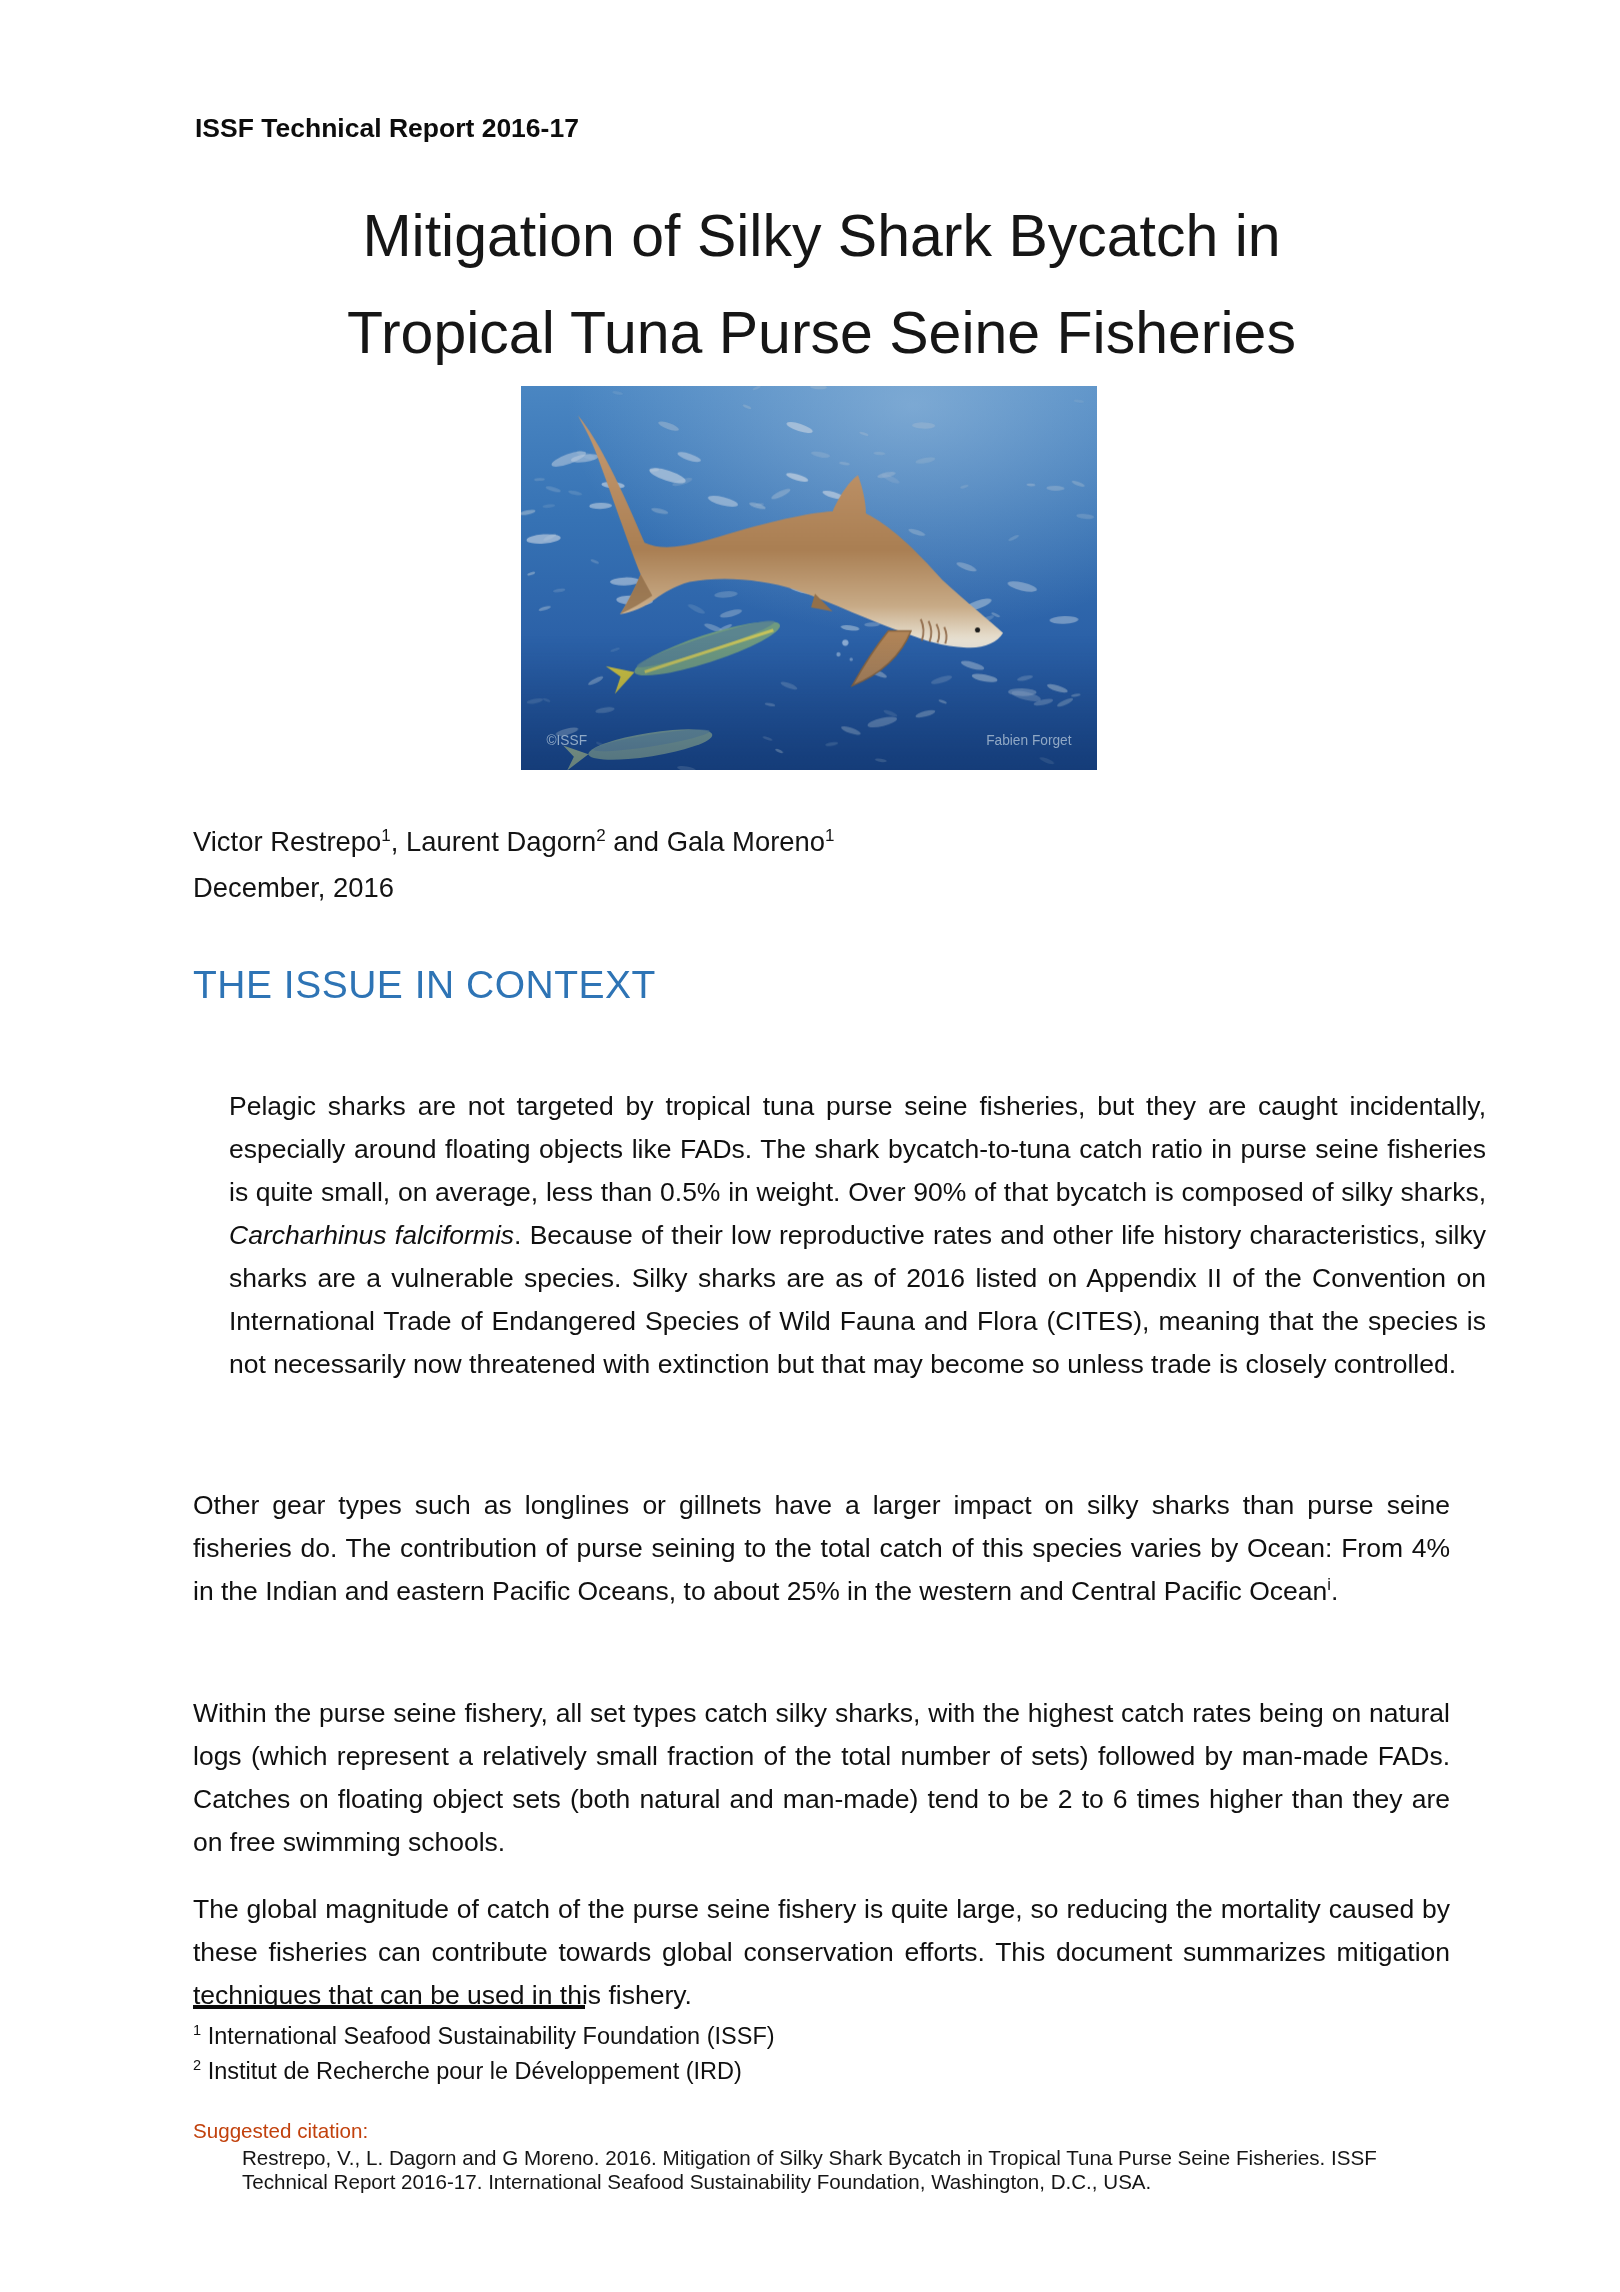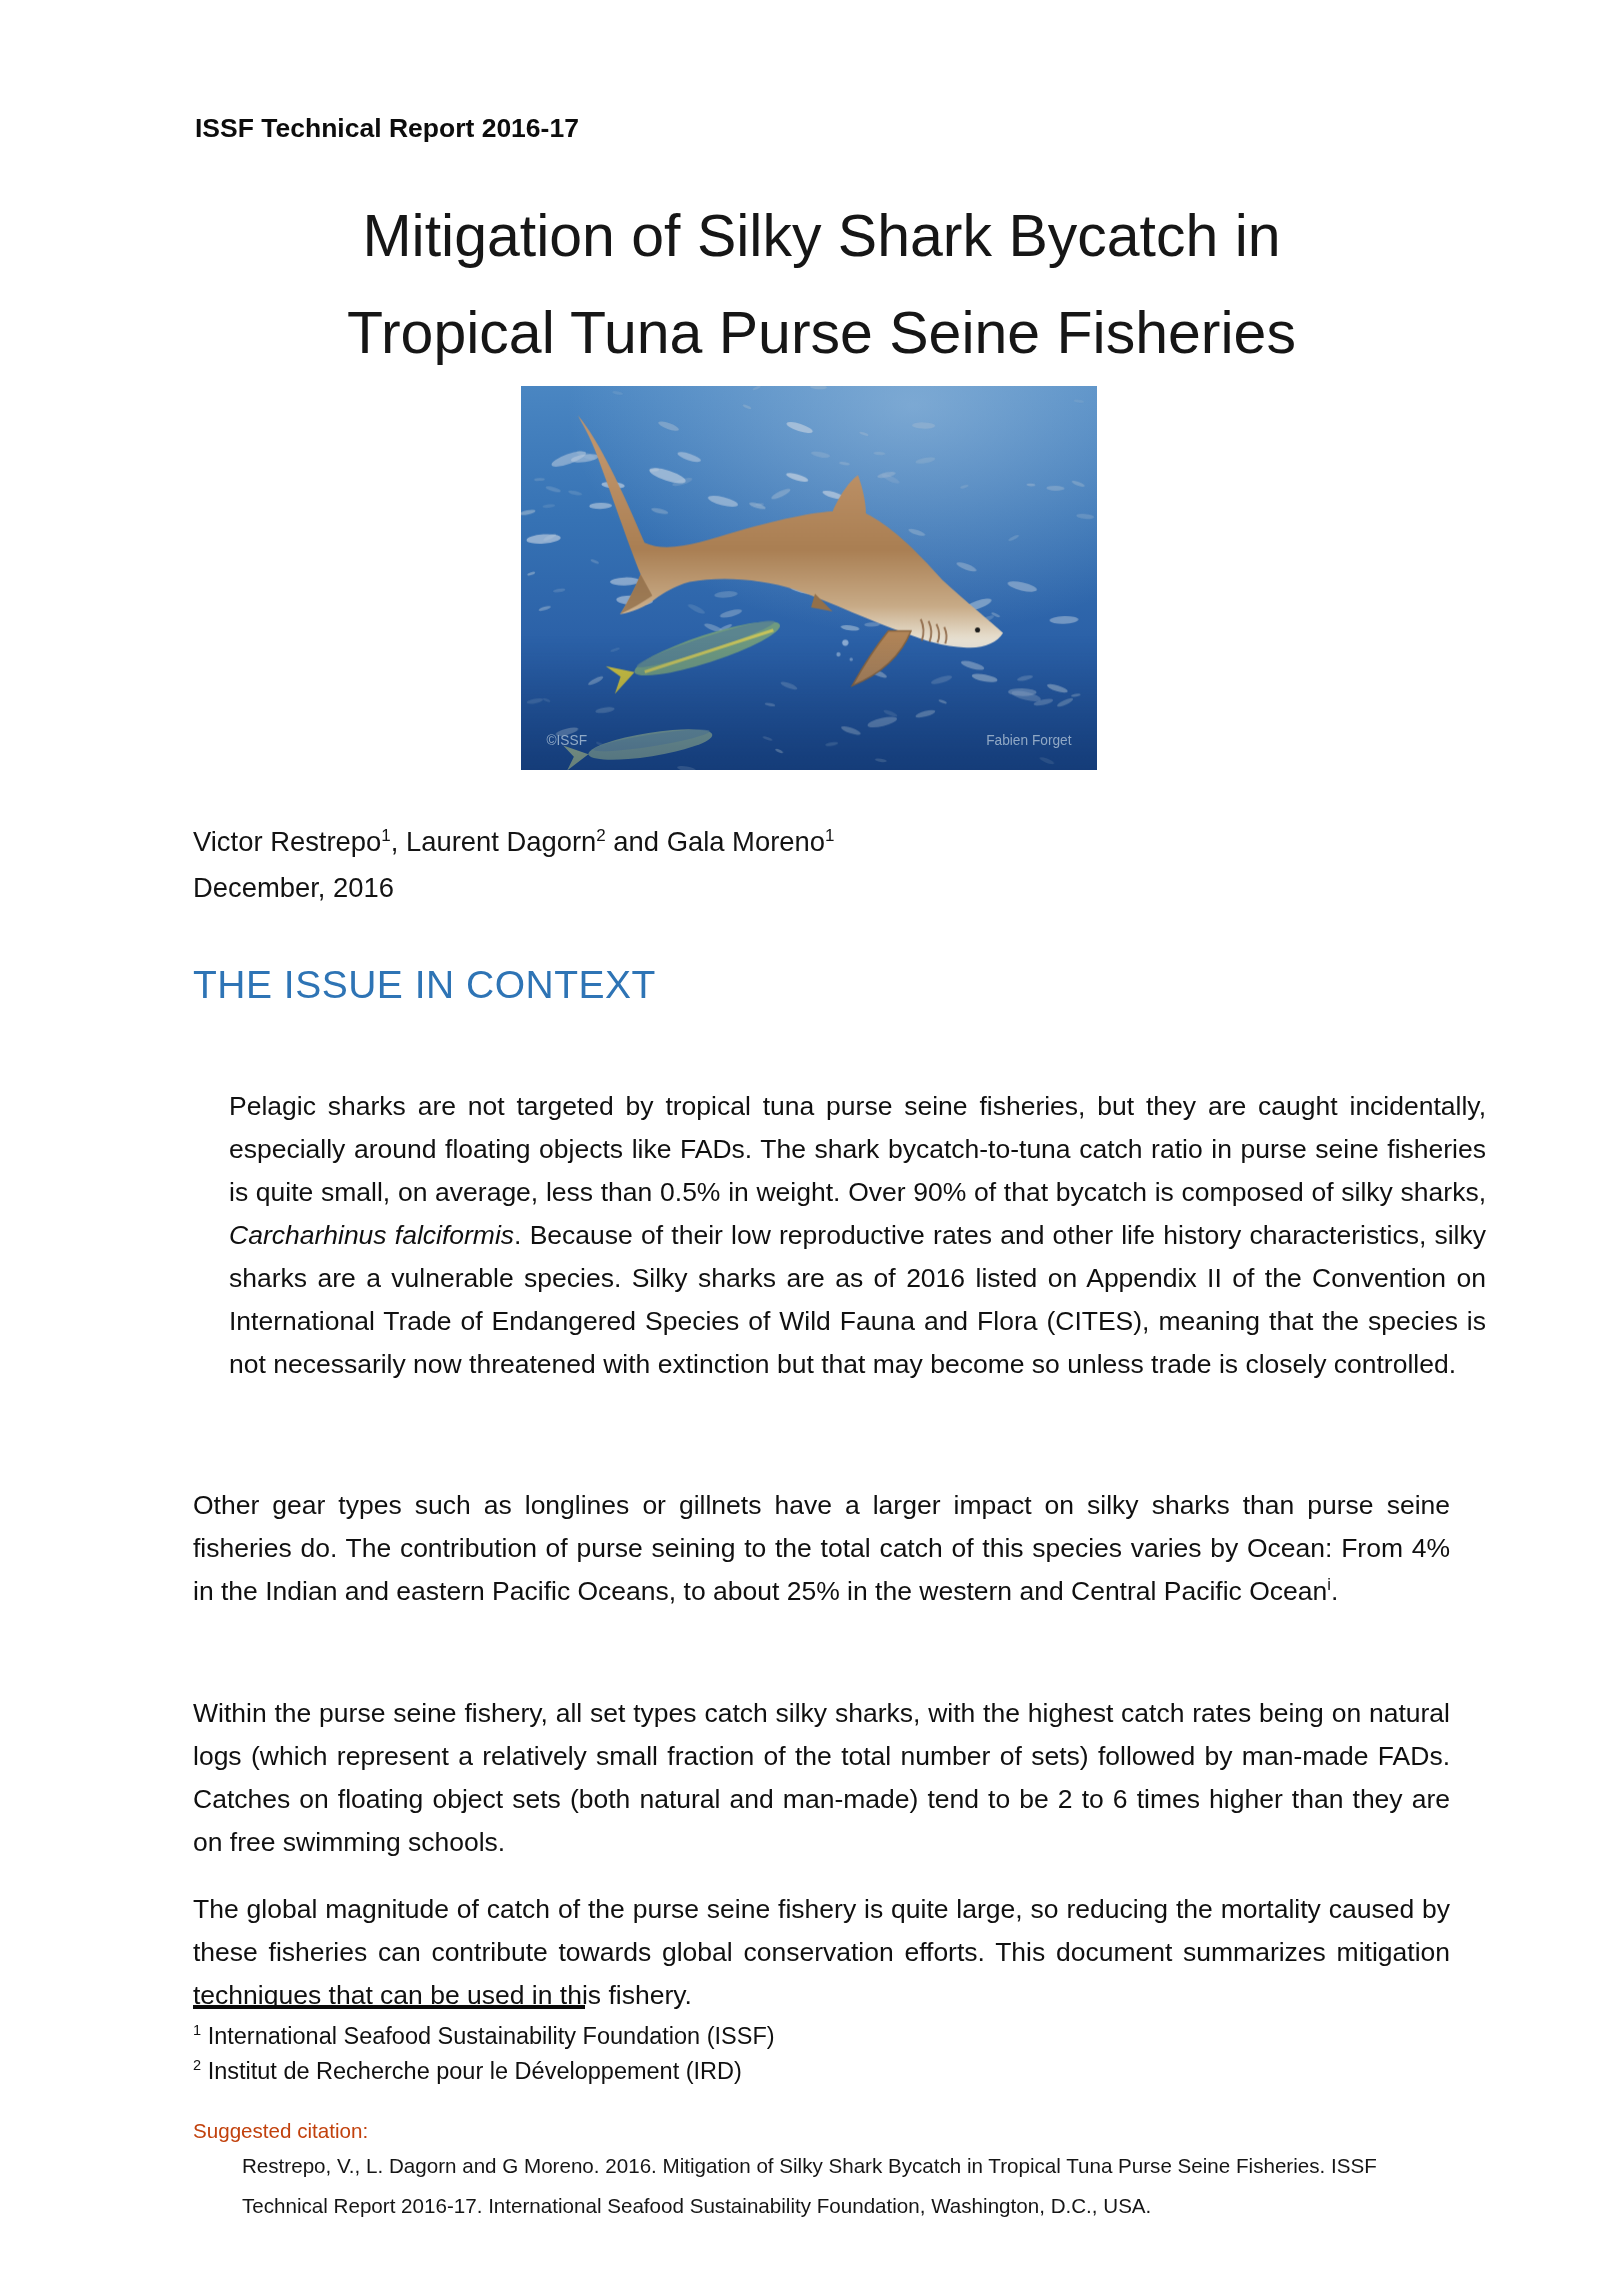--- a/index.html
+++ b/index.html
@@ -17,21 +17,21 @@
   sup,.sup{font-size:0.62em;vertical-align:super;line-height:0;}
   .section-heading{top:963px;left:193px;font-size:39px;font-weight:400;
                    color:var(--accent,#2E74B5);letter-spacing:0.5px;}
   .para{left:193px;width:1257px;text-align:justify;font-size:26.5px;
         line-height:43px;color:#101010;}
   .para .it{font-style:italic;}
   .p1{top:1058px;margin-left:36px;} .p2{top:1457px;} .p3{top:1665px;} .p4{top:1861px;}
   .fn-rule{top:2005px;left:193px;width:392px;height:3.9px;background:#0a0a0a;}
   .footnotes{top:2019px;left:193px;width:1257px;font-size:23.5px;line-height:35px;color:#101010;}
   .citation-label{top:2119px;left:193px;font-size:20.6px;color:#c2410c;}
-  .citation-text{top:2146px;left:242px;width:1209px;font-size:20.6px;line-height:40px;color:#151515;}
+  .citation-text{top:2146px;left:242px;width:1209px;font-size:20.6px;line-height:24px;color:#151515;}
 </style>
 </head>
 <body>
 
 <div class="abs report-header">ISSF Technical Report 2016-17</div>
 
 <div class="abs doc-title">
   <div>Mitigation of Silky Shark Bycatch in</div>
   <div>Tropical Tuna Purse Seine Fisheries</div>
 </div>

